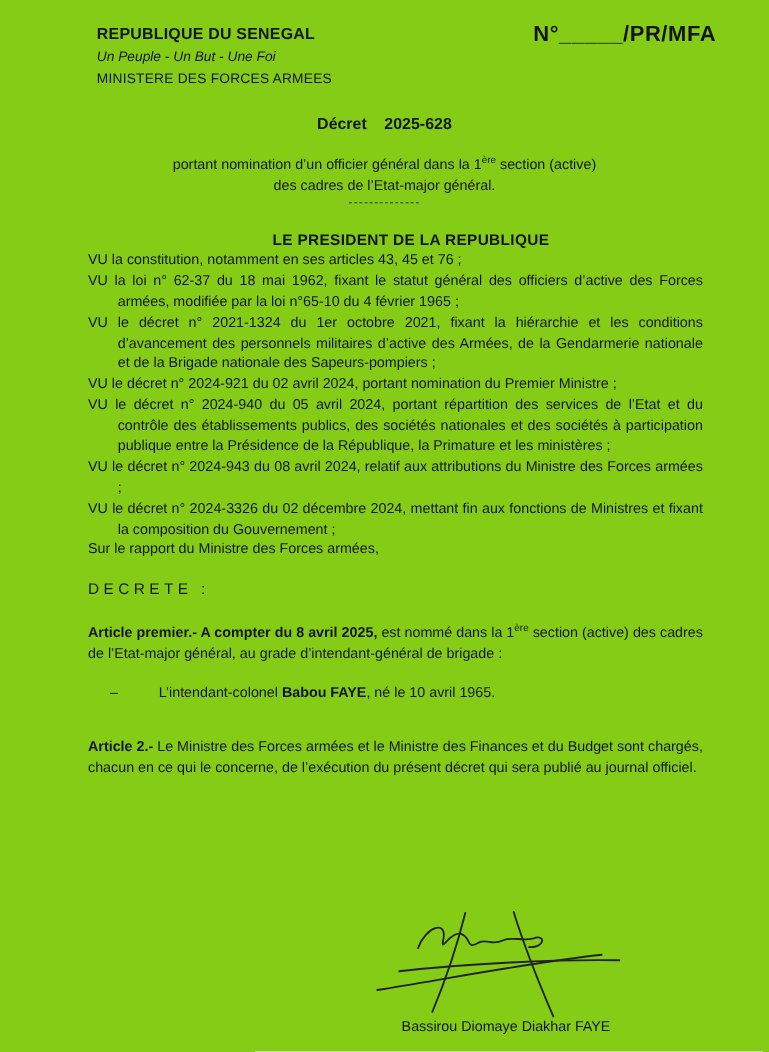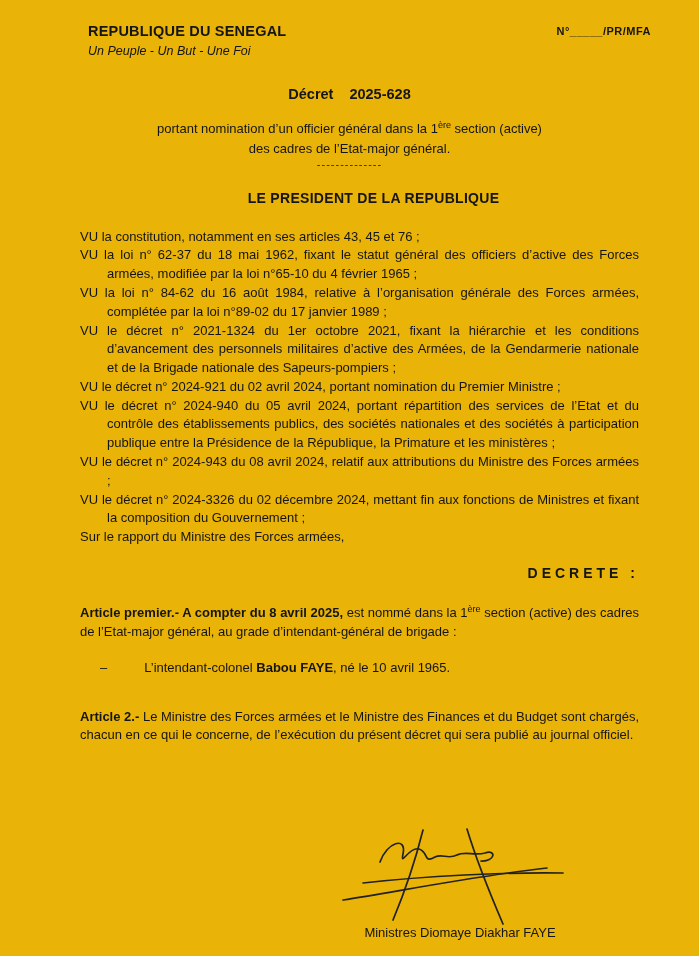--- a/index.html
+++ b/index.html
@@ -2,62 +2,62 @@
 <html><head>
 <meta charset="utf-8">
 <style>
   * { box-sizing: border-box; }
   html, body { margin: 0; padding: 0; background: #e8e8e8; }
   .page {
     position: relative;
     width: 699px;
     height: 956px;
     margin: 0 auto;
-    background: #eab308;
+    background: #84cc16;
     color: #151515;
     font-family: "Liberation Sans", "DejaVu Sans", sans-serif;
     font-size: 13px;
     line-height: 18.8px;
     overflow: hidden;
   }
 
   
   .header {
     display: flex;
     justify-content: space-between;
     align-items: flex-start;
     padding: 22px 48px 0 88px;
   }
   .org-country { font-weight: bold; font-size: 14.5px; letter-spacing: 0.2px; }
   .org-motto   { font-style: italic; font-size: 12.5px; margin-top: 1px; }
   .org-ministry{ font-size: 12.5px; margin-top: 1px; letter-spacing: 0.2px; }
-  .ref-number  { font-weight: bold; font-size: 11px; letter-spacing: 0.5px; white-space: nowrap; }
+  .ref-number  { font-weight: bold; font-size: 20px; letter-spacing: 0.5px; white-space: nowrap; }
 
   
   .decree-number { text-align: center; margin-top: 24px; font-weight: bold; font-size: 14.5px; }
   .decree-number .num { margin-left: 16px; }
   .subject { text-align: center; margin-top: 13px; font-size: 13px; line-height: 19px; }
   .subject sup { font-size: 9px; }
   .separator { text-align: center; font-size: 11px; letter-spacing: 1px; line-height: 10px; margin-top: 1px; color: #2a2a2a; }
   .authority-heading { text-align: center; font-weight: bold; font-size: 14px; margin-top: 20px; letter-spacing: 0.3px; padding-left: 48px; }
 
   
   .body-block { padding: 0 60px 0 80px; }
-  .visas { margin-top: 20px; }
+  .visas { }
   .vu {
     margin: 0;
     text-align: justify;
     padding-left: 27px;
     text-indent: -27px;
   }
   .report-line { margin: 0; }
 
   .decrete-heading {
-    text-align: right;
-    font-weight: bold;
+    text-align: left;
+    font-weight: normal;
     font-size: 14px;
     letter-spacing: 4px;
     margin: 17px 0 0 0;
   }
 
   .article { margin: 0; text-align: justify; }
   .article-1 { margin-top: 17px; }
   .article-2 { margin-top: 30px; }
   .article .lead { font-weight: bold; }
   .article sup { font-size: 9px; }
@@ -87,20 +87,21 @@
 </style>
 </head>
 <body>
 
 <div class="page">
 
   <div class="header">
     <div class="header-left">
       <div class="org-country">REPUBLIQUE DU SENEGAL</div>
       <div class="org-motto">Un Peuple - Un But - Une Foi</div>
+      <div class="org-ministry">MINISTERE DES FORCES ARMEES</div>
     </div>
     <div class="ref-number">N°_____/PR/MFA</div>
   </div>
 
   <div class="decree-number">
     <span>Décret</span><span class="num">2025-628</span>
   </div>
 
   <div class="subject">
     <span>portant nomination d’un officier général dans la 1</span><sup>ère</sup><span> section (active)</span><br>
@@ -109,21 +110,20 @@
 
   <div class="separator">--------------</div>
 
   <div class="authority-heading">LE PRESIDENT DE LA REPUBLIQUE</div>
 
   <div class="body-block">
 
     <div class="visas">
       <p class="vu">VU la constitution, notamment en ses articles 43, 45 et 76 ;</p>
       <p class="vu">VU la loi n° 62-37 du 18 mai 1962, fixant le statut général des officiers d’active des Forces armées, modifiée par la loi n°65-10 du 4 février 1965 ;</p>
-      <p class="vu">VU la loi n° 84-62 du 16 août 1984, relative à l’organisation générale des Forces armées, complétée par la loi n°89-02 du 17 janvier 1989 ;</p>
       <p class="vu">VU le décret n° 2021-1324 du 1er octobre 2021, fixant la hiérarchie et les conditions d’avancement des personnels militaires d’active des Armées, de la Gendarmerie nationale et de la Brigade nationale des Sapeurs-pompiers ;</p>
       <p class="vu">VU le décret n° 2024-921 du 02 avril 2024, portant nomination du Premier Ministre ;</p>
       <p class="vu">VU le décret n° 2024-940 du 05 avril 2024, portant répartition des services de l’Etat et du contrôle des établissements publics, des sociétés nationales et des sociétés à participation publique entre la Présidence de la République, la Primature et les ministères ;</p>
       <p class="vu">VU le décret n° 2024-943 du 08 avril 2024, relatif aux attributions du Ministre des Forces armées ;</p>
       <p class="vu">VU le décret n° 2024-3326 du 02 décembre 2024, mettant fin aux fonctions de Ministres et fixant la composition du Gouvernement ;</p>
       <p class="report-line">Sur le rapport du Ministre des Forces armées,</p>
     </div>
 
     <p class="decrete-heading">DECRETE :</p>
 
@@ -153,16 +153,16 @@
 
         <path d="M28,55 C90,48 170,44 228,45"></path>
 
         <path d="M88,2 C80,34 68,68 58,92"></path>
 
         <path d="M132,1 C142,34 156,68 168,96"></path>
 
         <path d="M45,34 C52,14 72,8 68,26 C65,40 74,18 84,21 C94,24 88,36 100,29 C108,25 112,32 122,27 C130,23 140,28 150,25 C162,21 160,34 146,33"></path>
       </g>
     </svg>
-    <div class="signatory-name">Ministres Diomaye Diakhar FAYE</div>
+    <div class="signatory-name">Bassirou Diomaye Diakhar FAYE</div>
   </div>
 
 </div>
 
 </body></html>

